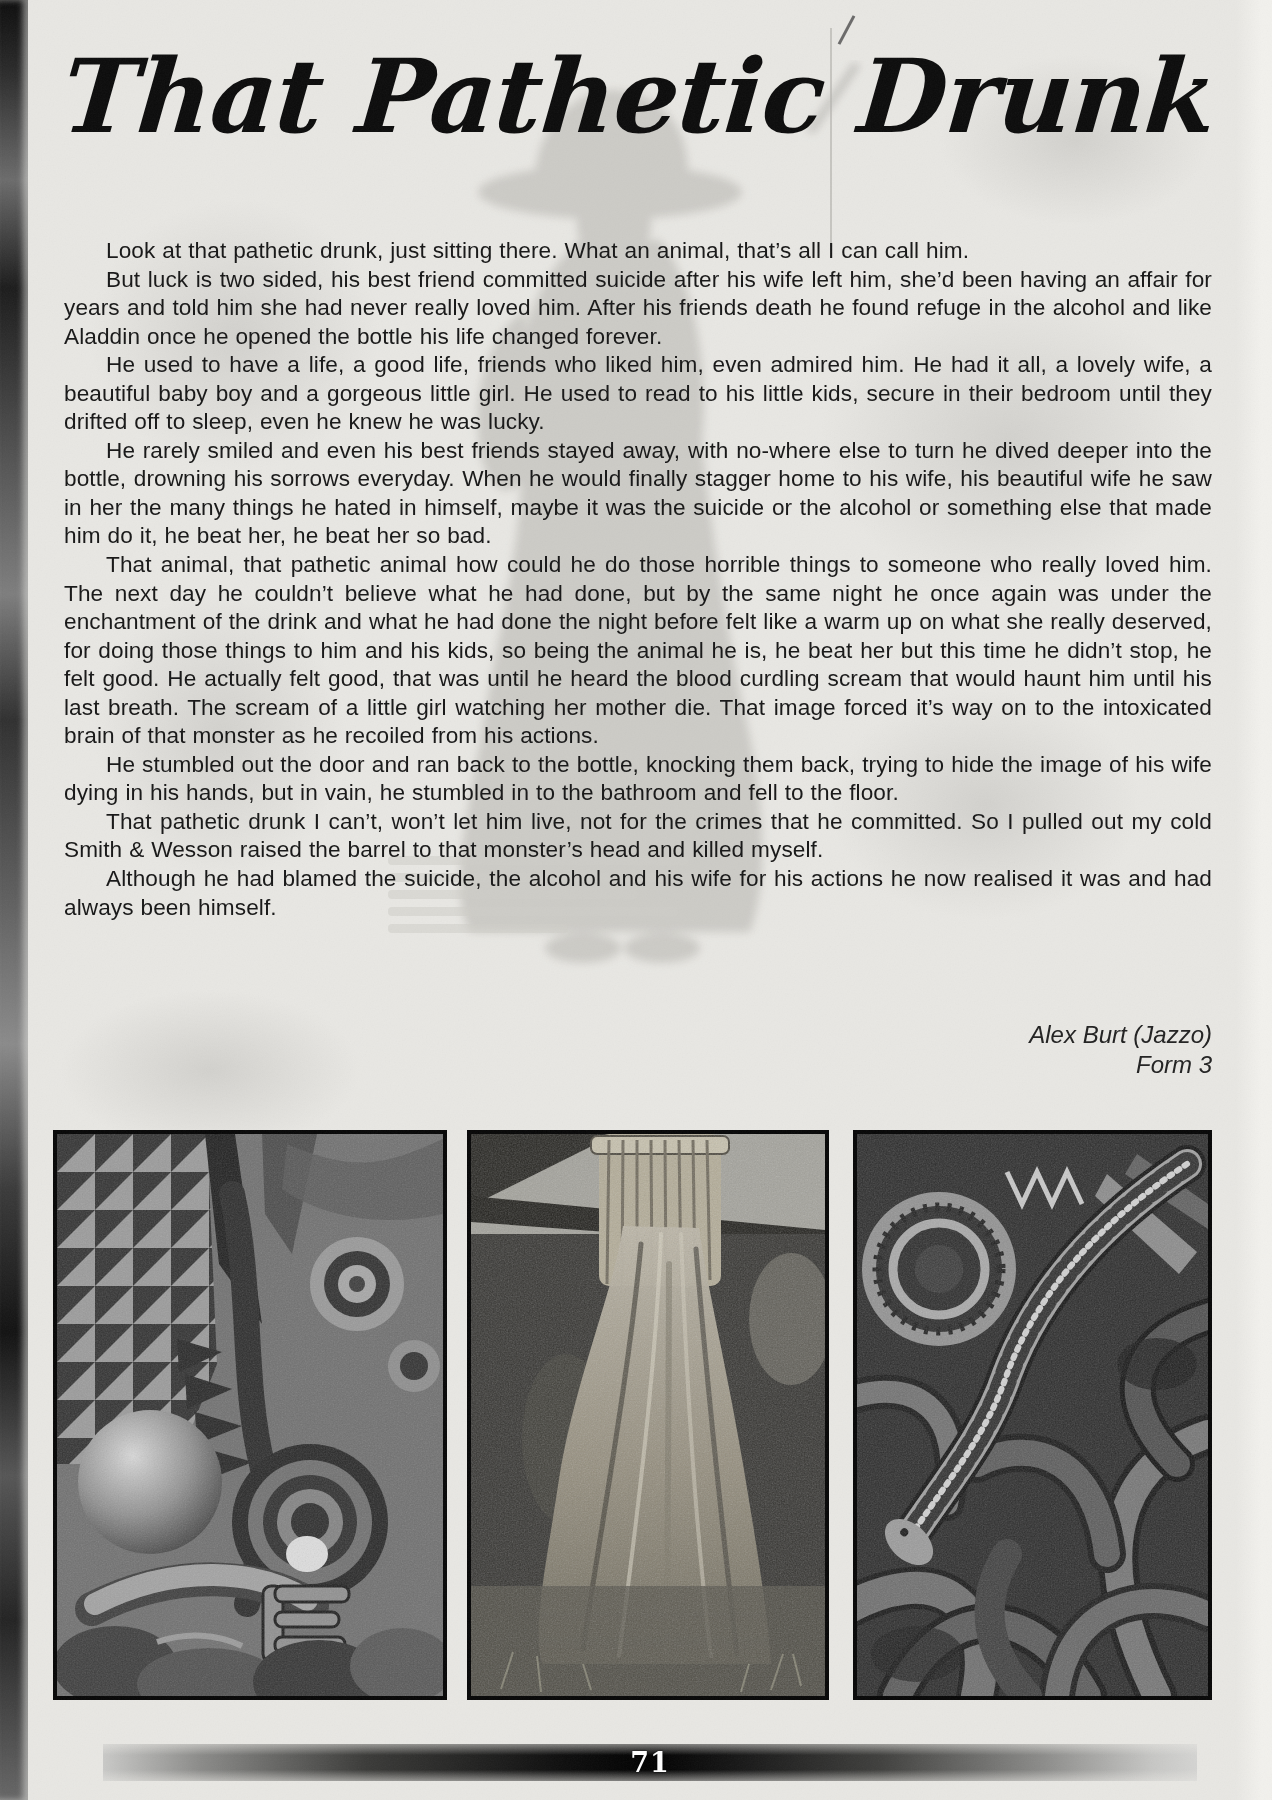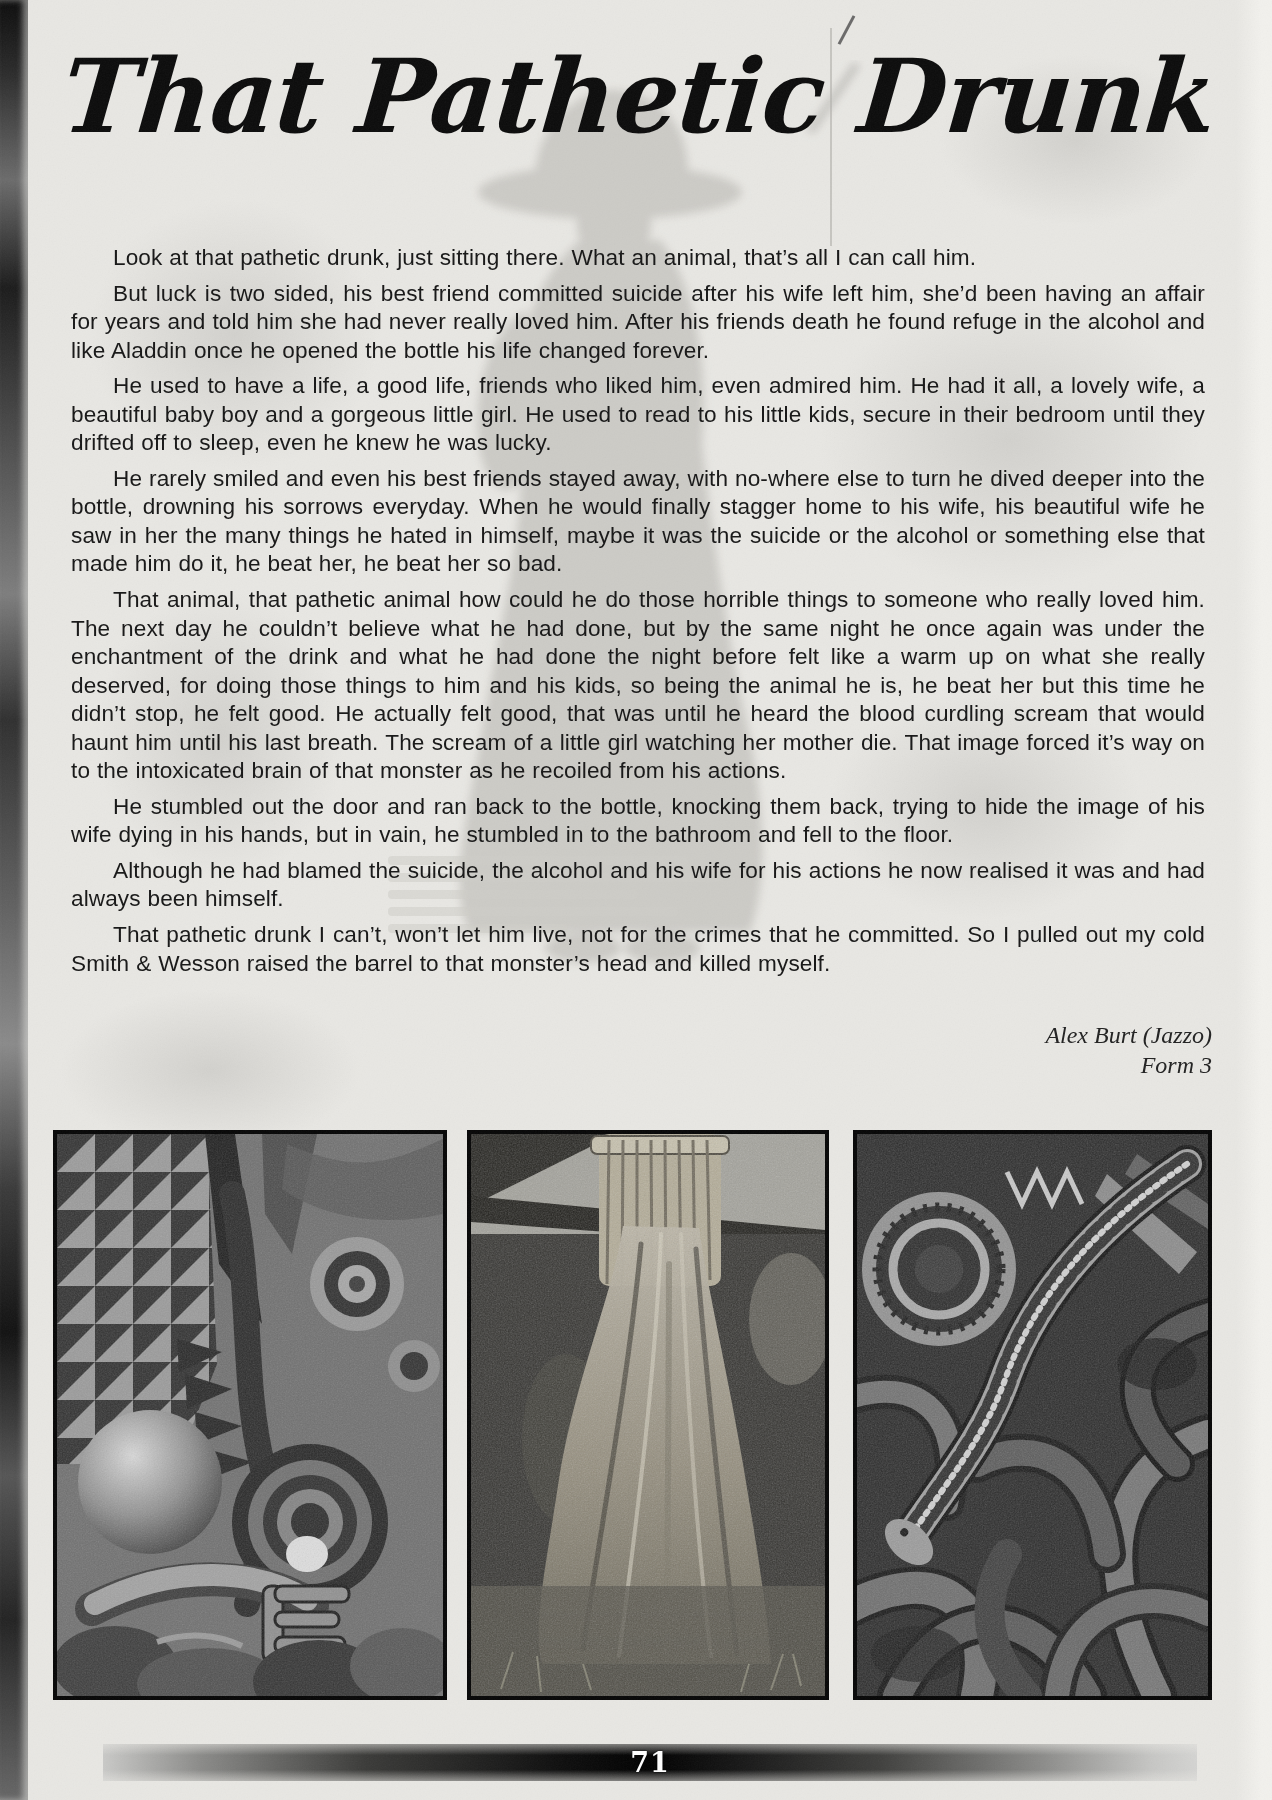--- a/index.html
+++ b/index.html
@@ -34,28 +34,28 @@
     font-size:102px; color:#0b0b0b; white-space:nowrap;
     text-align:justify; text-align-last:justify;
     transform:skewX(-5deg); transform-origin:left bottom; letter-spacing:-1px;
   }
   
   .story{
     position:absolute; left:64px; top:237px; width:1148px; z-index:5;
     font-size:22.6px; line-height:28.55px; text-align:justify;
     word-spacing:.5px; letter-spacing:.1px; color:#161616;
   }
-  .story p{margin:7px; text-indent:42px;}
+  .story p{margin:0; text-indent:42px;}
   
   .bleed{position:absolute; z-index:1; opacity:.55;}
   .bleed div{height:9px; margin-bottom:8px; background:#cfcec8; border-radius:4px;}
   
   .attribution{
     position:absolute; left:64px; top:1020px; width:1148px; z-index:5;
-    text-align:right; font-style:italic; font-size:24px; line-height:30px; color:#212121;font-family:Liberation Serif, serif;
+    text-align:right; font-style:italic; font-size:24px; line-height:30px; color:#212121;
   }
   
   .panel{
     position:absolute; top:1130px; height:570px; z-index:6;
     border:4px solid #060606; box-sizing:border-box; background:#333;
   }
   .panel svg{display:block; width:100%; height:100%;}
   .panel1{left:53px; width:394px;}
   .panel2{left:467px; width:362px;}
   .panel3{left:853px; width:359px;}
@@ -136,22 +136,22 @@
 
   <div class="title">That Pathetic Drunk</div>
 
   <div class="story">
     <p>Look at that pathetic drunk, just sitting there.  What an animal, that’s all I can call him.</p>
     <p>But luck is two sided, his best friend committed suicide after his wife left him, she’d been having an affair for years and told him she had never really loved him.  After his friends death he found refuge in the alcohol and like Aladdin once he opened the bottle his life changed forever.</p>
     <p>He used to have a life, a good life, friends who liked him, even admired him.  He had it all, a lovely wife, a beautiful baby boy and a gorgeous little girl.  He used to read to his little kids, secure in their bedroom until they drifted off to sleep, even he knew he was lucky.</p>
     <p>He rarely smiled and even his best friends stayed away, with no-where else to turn he dived deeper into the bottle, drowning his sorrows everyday.  When he would finally stagger home to his wife, his beautiful wife he saw in her the many things he hated in himself, maybe it was the suicide or the alcohol or something else that made him do it, he beat her, he beat her so bad.</p>
     <p>That animal, that pathetic animal how could he do those horrible things to someone who really loved him.  The next day he couldn’t believe what he had done, but by the same night he once again was under the enchantment of the drink and what he had done the night before felt like a warm up on what she really deserved, for doing those things to him and his kids, so being the animal he is, he beat her but this time he didn’t stop, he felt good.  He actually felt good, that was until he heard the blood curdling scream that would haunt him until his last breath.  The scream of a little girl watching her mother die.  That image forced it’s way on to the intoxicated brain of that monster as he recoiled from his actions.</p>
     <p>He stumbled out the door and ran back to the bottle, knocking them back, trying to hide the image of his wife dying in his hands, but in vain, he stumbled in to the bathroom and fell to the floor.</p>
+    <p>That pathetic drunk I can’t, won’t let him live, not for the crimes that he committed.  So I pulled out my cold Smith &amp; Wesson raised the barrel to that monster’s head and killed myself.</p>
     <p>Although he had blamed the suicide, the alcohol and his wife for his actions he now realised it was and had always been himself.</p>
-    <p>That pathetic drunk I can’t, won’t let him live, not for the crimes that he committed.  So I pulled out my cold Smith &amp; Wesson raised the barrel to that monster’s head and killed myself.</p>
   </div>
 
   <div class="bleed" style="left:388px;top:856px;width:340px;">
     <div style="width:300px;"></div>
     <div style="width:335px;"></div>
     <div style="width:250px;"></div>
     <div style="width:290px;"></div>
     <div style="width:180px;"></div>
   </div>
 

